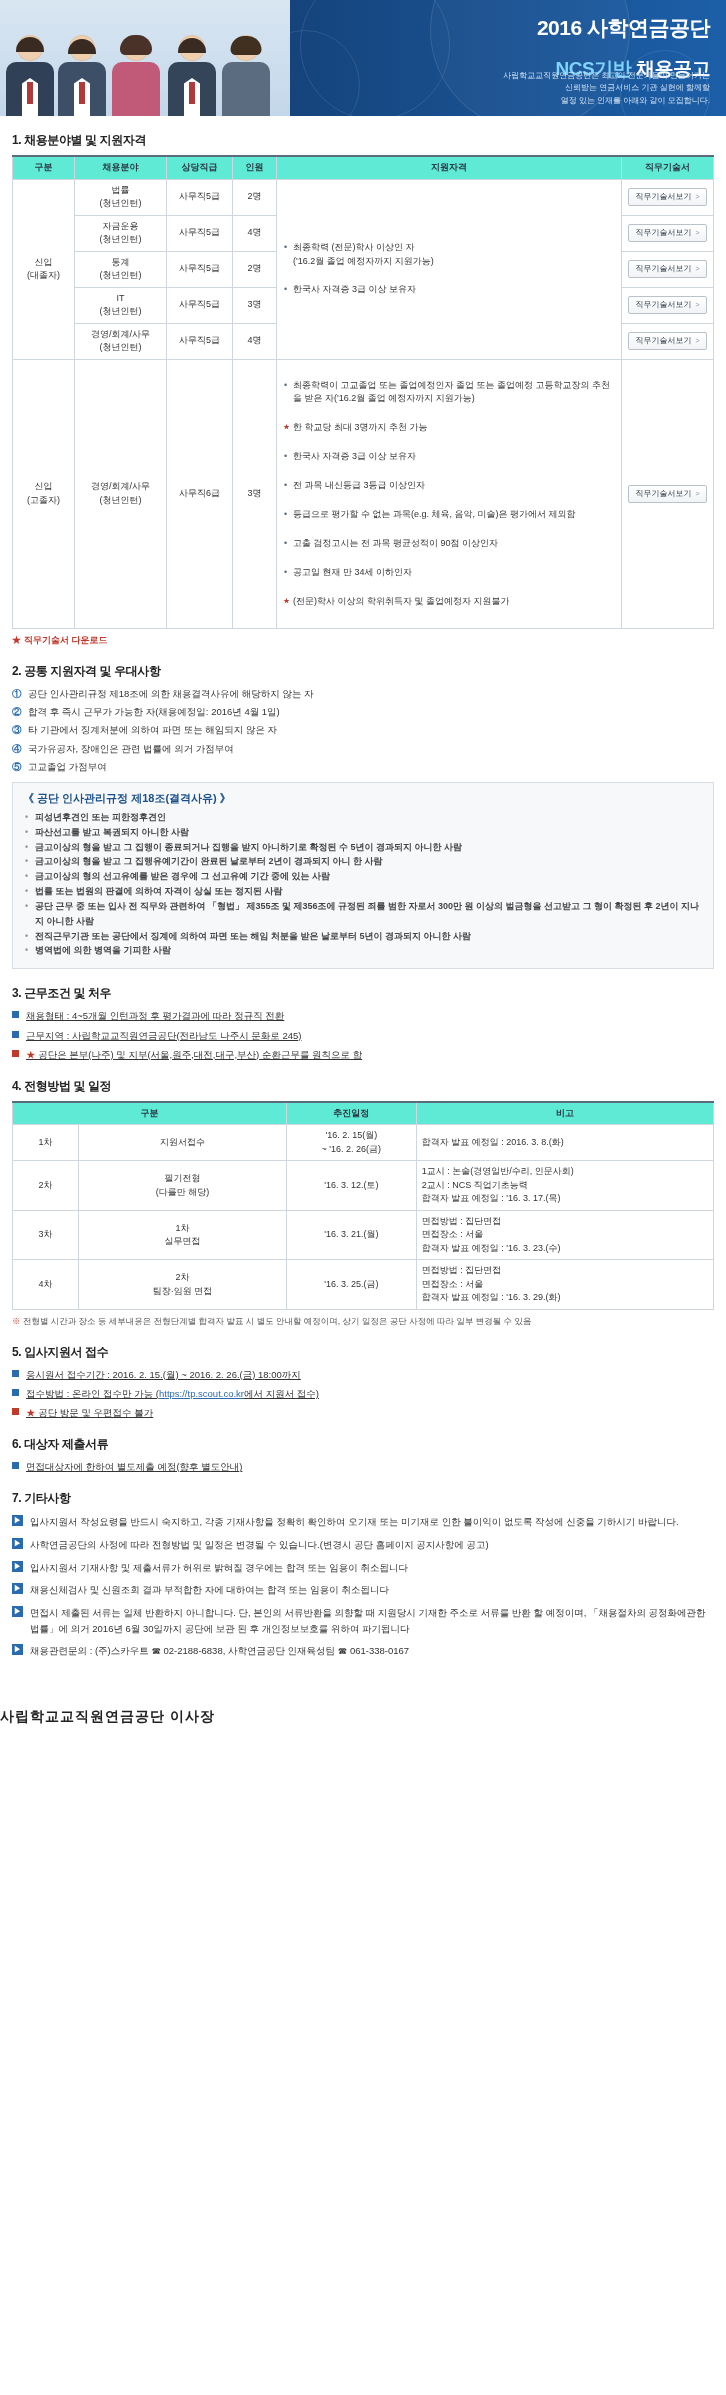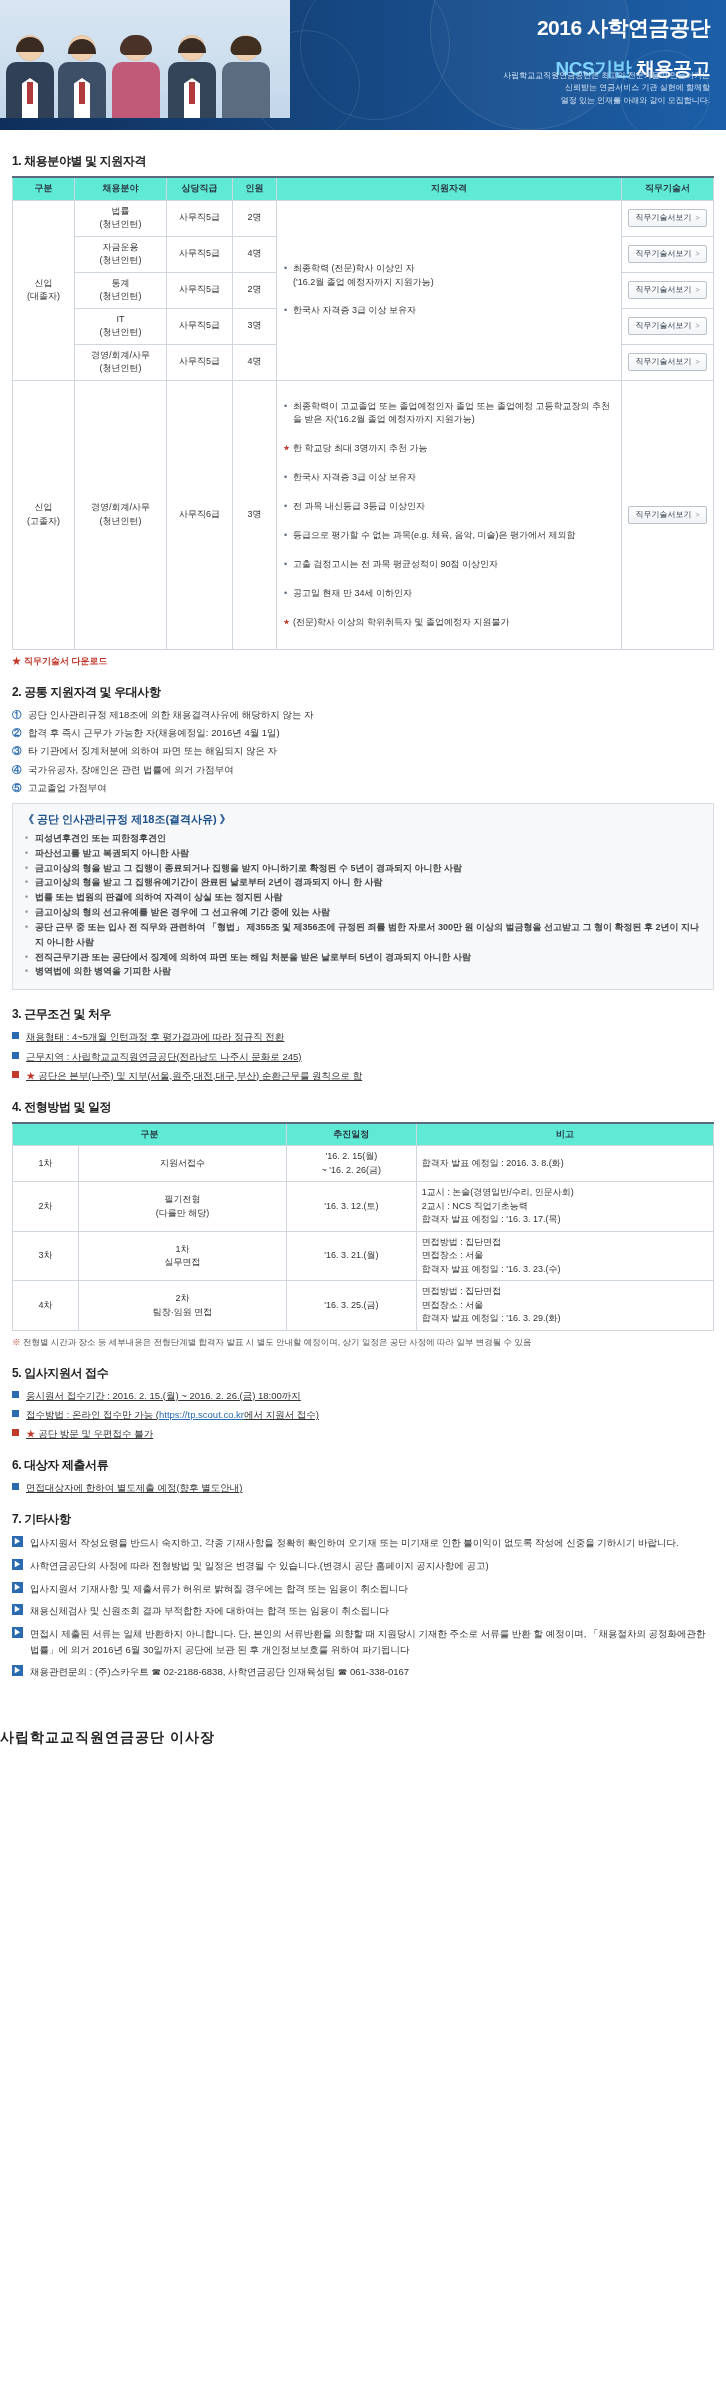--- a/index.html
+++ b/index.html
@@ -9,21 +9,21 @@
     font-family: "Liberation Sans", sans-serif;
     font-size: 10px;
     color: #333;
     background: #fff;
   }
   .page { width: 726px; position: relative; }
 
   
   .header {
     position: relative;
-    height: 130px;
+    height: 116px;
     background: linear-gradient(90deg, #0f2f5a 0%, #16467f 45%, #1c5fa8 100%);
     overflow: hidden;
     padding-left: 40px;
   }
   .header .circles {
     position: absolute; inset: 0;
   }
   .header .circles span {
     position: absolute;
     border-radius: 50%;
@@ -81,21 +81,21 @@
   }
   .header .t1 { font-size: 21px; font-weight: bold; letter-spacing: -0.5px; }
   .header .t2 { font-size: 19px; font-weight: bold; letter-spacing: -0.5px; margin-top: 14px; }
   .header .t2 .hl { color: #7fd4ff; }
   .header .desc {
     position: absolute; right: 16px; top: 70px; text-align: right;
     color: #cfe0f2; font-size: 8px; line-height: 1.55;
   }
 
   
-  .body-wrap { padding: 17px 12px 24px; }
+  .body-wrap { padding: 10px 12px 24px; }
   h2.sec {
     font-size: 12px; font-weight: bold; color: #222;
     margin: 16px 0 6px; letter-spacing: -0.4px;
   }
   h2.sec:first-child { margin-top: 6px; }
 
   table.tbl {
     width: 100%; border-collapse: collapse;
     border-top: 2px solid #5a6b7d;
   }
@@ -342,22 +342,22 @@
       <li><span class="num">⑤</span><span>고교졸업 가점부여</span></li>
     </ul>
 
     <div class="greybox">
       <div class="gb-title">《 공단 인사관리규정 제18조(결격사유) 》</div>
       <ul>
         <li>피성년후견인 또는 피한정후견인</li>
         <li>파산선고를 받고 복권되지 아니한 사람</li>
         <li>금고이상의 형을 받고 그 집행이 종료되거나 집행을 받지 아니하기로 확정된 수 5년이 경과되지 아니한 사람</li>
         <li>금고이상의 형을 받고 그 집행유예기간이 완료된 날로부터 2년이 경과되지 아니 한 사람</li>
+        <li>금고이상의 형의 선고유예를 받은 경우에 그 선고유예 기간 중에 있는 사람</li>
         <li>법률 또는 법원의 판결에 의하여 자격이 상실 또는 정지된 사람</li>
-        <li>금고이상의 형의 선고유예를 받은 경우에 그 선고유예 기간 중에 있는 사람</li>
         <li>공단 근무 중 또는 입사 전 직무와 관련하여 「형법」 제355조 및 제356조에 규정된 죄를 범한 자로서 300만 원 이상의 벌금형을 선고받고 그 형이 확정된 후 2년이 지나지 아니한 사람</li>
         <li>전직근무기관 또는 공단에서 징계에 의하여 파면 또는 해임 처분을 받은 날로부터 5년이 경과되지 아니한 사람</li>
         <li>병역법에 의한 병역을 기피한 사람</li>
       </ul>
     </div>
 
     <h2 class="sec">3. 근무조건 및 처우</h2>
     <ul class="sqlist">
       <li><span class="sq"></span><span>채용형태 : 4~5개월 인턴과정 후 평가결과에 따라 정규직 전환</span></li>
       <li><span class="sq"></span><span>근무지역 : 사립학교교직원연금공단(전라남도 나주시 문화로 245)</span></li>

